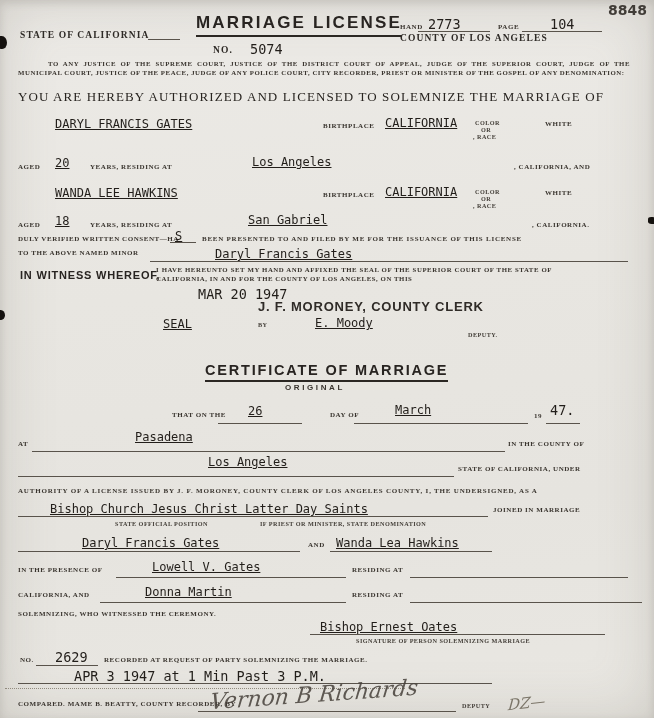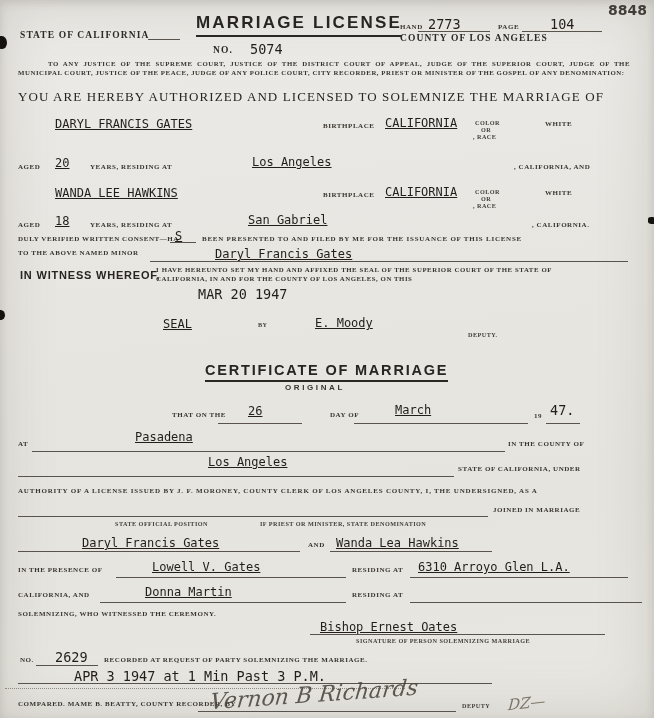--- a/index.html
+++ b/index.html
@@ -100,20 +100,21 @@
   <span class="abs print" style="left:202px;top:235px;letter-spacing:.75px">BEEN PRESENTED TO AND FILED BY ME FOR THE ISSUANCE OF THIS LICENSE</span>
 
   <span class="abs print" style="left:18px;top:249px">TO THE ABOVE NAMED MINOR</span>
   <i class="rule" style="left:150px;top:261px;width:478px"></i>
   <span class="abs type" style="left:215px;top:247px">Daryl Francis Gates</span>
 
   <span class="abs gothic h-witness" style="left:20px;top:269px">IN WITNESS WHEREOF,</span>
   <div class="abs par" style="left:156px;top:265px;width:396px">I HAVE HEREUNTO SET MY HAND AND AFFIXED THE SEAL OF THE SUPERIOR COURT OF THE STATE OF CALIFORNIA, IN AND FOR THE COUNTY OF LOS ANGELES, ON THIS</div>
 
   <span class="abs type14" style="left:198px;top:286px">MAR 20 1947</span>
+  <span class="abs gothic h-clerk" style="left:258px;top:299px">J. F. MORONEY, COUNTY CLERK</span>
 
   <span class="abs type" style="left:163px;top:317px">SEAL</span>
   <span class="abs print6" style="left:258px;top:321px">BY</span>
   <span class="abs type" style="left:315px;top:316px">E. Moody</span>
   <span class="abs print6" style="left:468px;top:331px">DEPUTY.</span>
 
   <span class="abs gothic h-cert" style="left:205px;top:362px">CERTIFICATE OF MARRIAGE</span>
   <span class="abs gothic h-orig" style="left:285px;top:383px">ORIGINAL</span>
 
   <span class="abs print" style="left:172px;top:411px">THAT ON THE</span>
@@ -130,37 +131,37 @@
   <i class="rule" style="left:32px;top:451px;width:473px"></i>
   <span class="abs type" style="left:135px;top:430px">Pasadena</span>
   <span class="abs print" style="left:508px;top:440px">IN THE COUNTY OF</span>
 
   <i class="rule" style="left:18px;top:476px;width:436px"></i>
   <span class="abs type" style="left:208px;top:455px">Los Angeles</span>
   <span class="abs print" style="left:458px;top:465px">STATE OF CALIFORNIA, UNDER</span>
 
   <span class="abs print" style="left:18px;top:487px;letter-spacing:.8px">AUTHORITY OF A LICENSE ISSUED BY J. F. MORONEY, COUNTY CLERK OF LOS ANGELES COUNTY, I, THE UNDERSIGNED, AS A</span>
 
+  <span class="abs type" style="left:50px;top:502px">Bishop Church Jesus Christ Latter Day Saints</span>
   <i class="rule" style="left:18px;top:516px;width:470px"></i>
   <span class="abs print" style="left:493px;top:506px">JOINED IN MARRIAGE</span>
   <span class="abs print6" style="left:115px;top:520px">STATE OFFICIAL POSITION</span>
   <span class="abs print6" style="left:260px;top:520px">IF PRIEST OR MINISTER, STATE DENOMINATION</span>
 
   <span class="abs type" style="left:82px;top:536px">Daryl Francis Gates</span>
   <i class="rule" style="left:18px;top:551px;width:282px"></i>
   <span class="abs print" style="left:308px;top:541px">AND</span>
   <span class="abs type" style="left:336px;top:536px">Wanda Lea Hawkins</span>
   <i class="rule" style="left:330px;top:551px;width:162px"></i>
 
   <span class="abs print" style="left:18px;top:566px">IN THE PRESENCE OF</span>
   <i class="rule" style="left:116px;top:577px;width:230px"></i>
   <span class="abs type" style="left:152px;top:560px">Lowell V. Gates</span>
   <span class="abs print" style="left:352px;top:566px">RESIDING AT</span>
   <i class="rule" style="left:410px;top:577px;width:218px"></i>
-  <span class="abs type" style="left:418px;top:560px">6310 Arroyo Glen L.A.</span>
 
   <span class="abs print" style="left:18px;top:591px">CALIFORNIA, AND</span>
   <i class="rule" style="left:100px;top:602px;width:246px"></i>
   <span class="abs type" style="left:145px;top:585px">Donna Martin</span>
   <span class="abs print" style="left:352px;top:591px">RESIDING AT</span>
   <i class="rule" style="left:410px;top:602px;width:232px"></i>
 
   <span class="abs print" style="left:18px;top:610px">SOLEMNIZING, WHO WITNESSED THE CEREMONY.</span>
 
   <span class="abs type" style="left:320px;top:620px">Bishop Ernest Oates</span>

